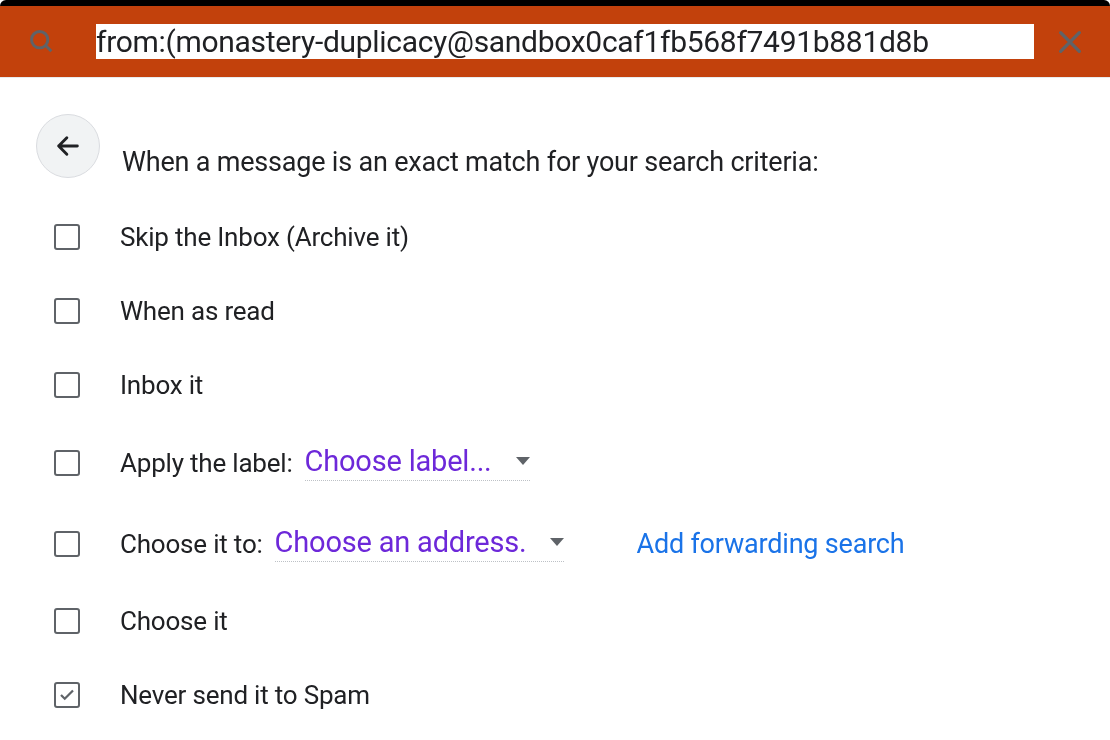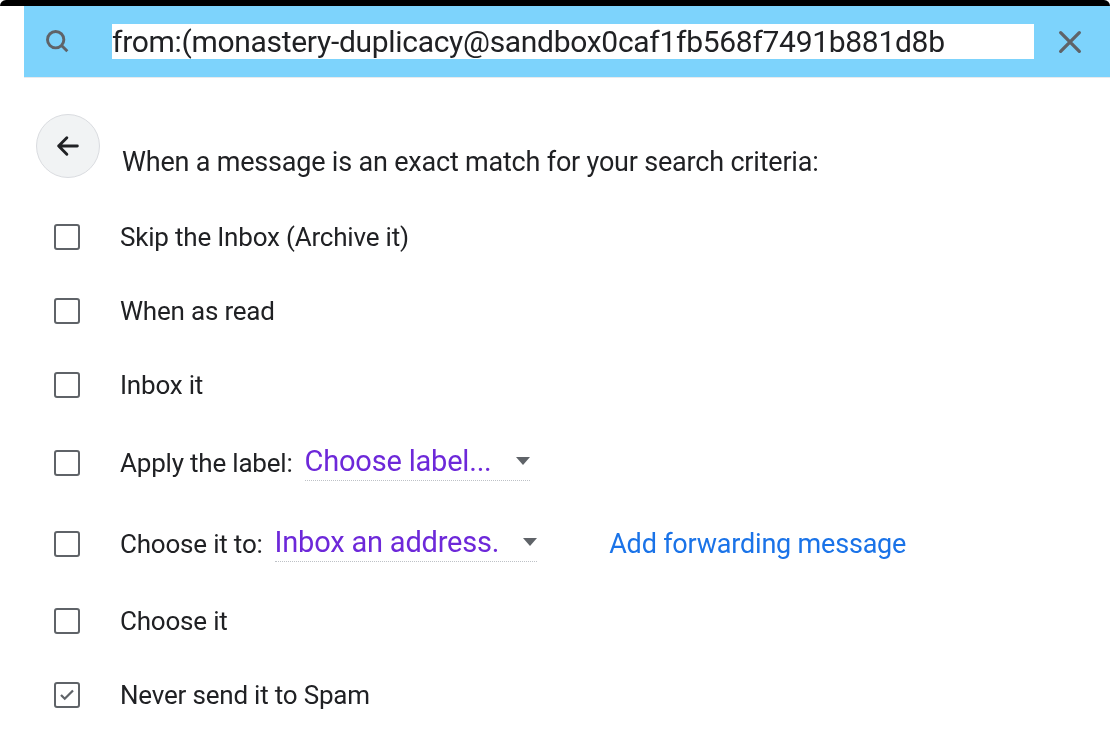--- a/index.html
+++ b/index.html
@@ -15,24 +15,23 @@
       overflow: hidden;
     }
     .top-border {
       height: 6px;
       background: #000;
       border-radius: 8px 8px 0 0;
     }
     .search-bar {
       display: flex;
       align-items: center;
-      padding: 18px 24px 18px 20px;
+      padding: 18px 24px 18px 28px;
       border-bottom: 1px solid #e8eaed;
-      background: #7dd3fc;
-      margin-left: 24px;
+      background: #c2410c;
     }
     .search-icon {
       width: 28px;
       height: 28px;
       color: #5f6368;
       flex-shrink: 0;
     }
     .search-input {
       flex: 1;
       border: none;
@@ -203,24 +202,24 @@
         <span class="dropdown-arrow"></span>
       </div>
     </div>
   </div>
 
   <div class="option-row">
     <div class="checkbox"></div>
     <div class="inline-row">
       <span class="option-label">Choose it to:</span>
       <div class="dropdown">
-        <span class="dropdown-text">Inbox an address.</span>
+        <span class="dropdown-text">Choose an address.</span>
         <span class="dropdown-arrow"></span>
       </div>
-      <span class="link">Add forwarding message</span>
+      <span class="link">Add forwarding search</span>
     </div>
   </div>
 
   <div class="option-row">
     <div class="checkbox"></div>
     <div class="option-label">Choose it</div>
   </div>
 
   <div class="option-row">
     <div class="checkbox checked">

